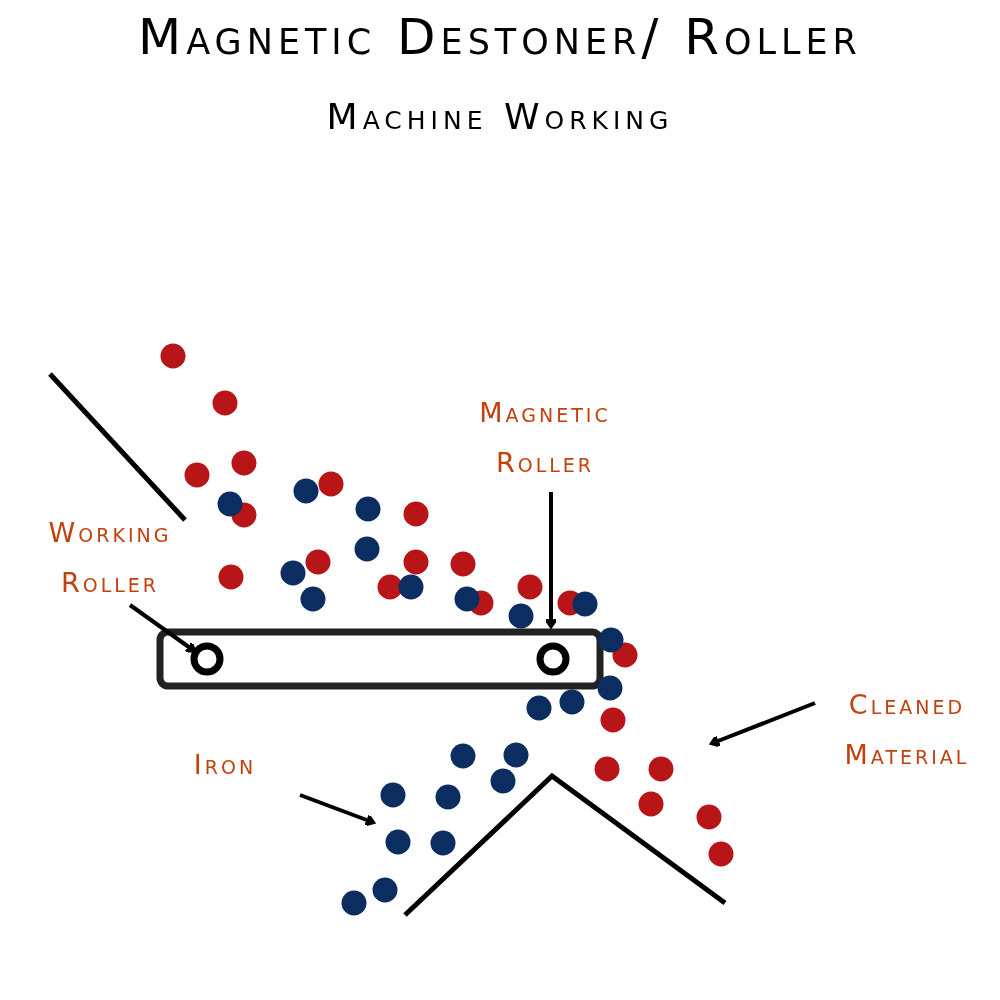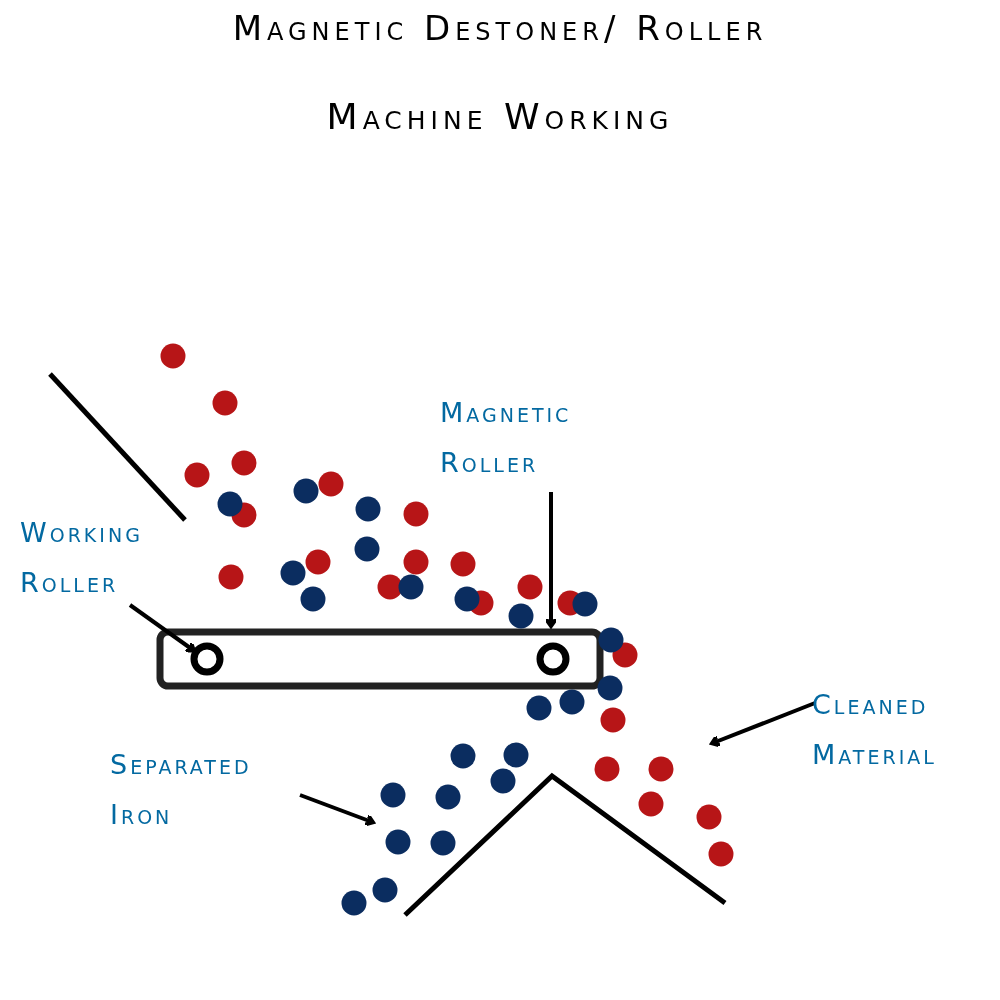--- a/index.html
+++ b/index.html
@@ -1,20 +1,20 @@
 <!DOCTYPE html>
 <html><head>
 <meta charset="utf-8">
 <style>
   html,body{margin:0;padding:0;background:#fff;}
   body{width:1000px;height:1000px;position:relative;overflow:hidden;font-family:"DejaVu Sans",sans-serif;}
   .title{position:absolute;left:0;width:1000px;text-align:center;font-variant:small-caps;color:#000;letter-spacing:5px;font-family:"DejaVu Sans",sans-serif;font-weight:normal;}
-  #t1{top:8px;font-size:34px;}
+  #t1{top:8px;font-size:50px;}
   #t2{top:96px;font-size:36px;}
-  .lbl{position:absolute;font-variant:small-caps;font-size:27px;letter-spacing:3px;color:#0369a1;line-height:50px;}
+  .lbl{position:absolute;font-variant:small-caps;font-size:27px;letter-spacing:3px;color:#c2410c;text-align:center;line-height:50px;}
   svg{position:absolute;left:0;top:0;}
 </style>
 </head>
 <body>
 
 <div class="title" id="t1">Magnetic Destoner/ Roller</div>
 <div class="title" id="t2">Machine Working</div>
 
 <svg width="1000" height="1000">
   <defs>
@@ -90,15 +90,14 @@
 </div>
 <div class="lbl" style="left:20px;top:508px;width:180px;">
   <div>Working</div>
   <div>Roller</div>
 </div>
 <div class="lbl" style="left:812px;top:680px;width:190px;">
   <div>Cleaned</div>
   <div>Material</div>
 </div>
 <div class="lbl" style="left:110px;top:740px;width:230px;">
-  <div>Separated</div>
   <div>Iron</div>
 </div>
 
 </body></html>

